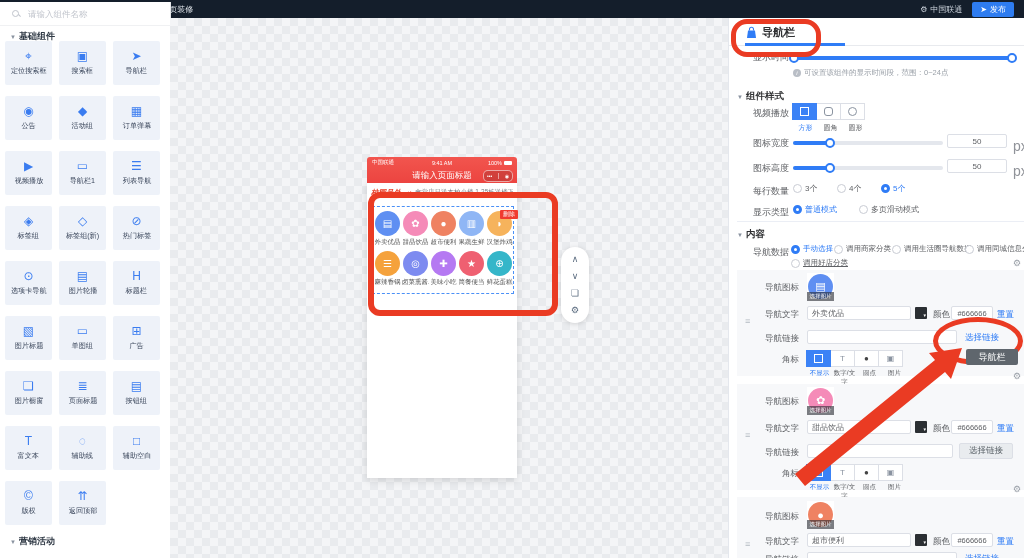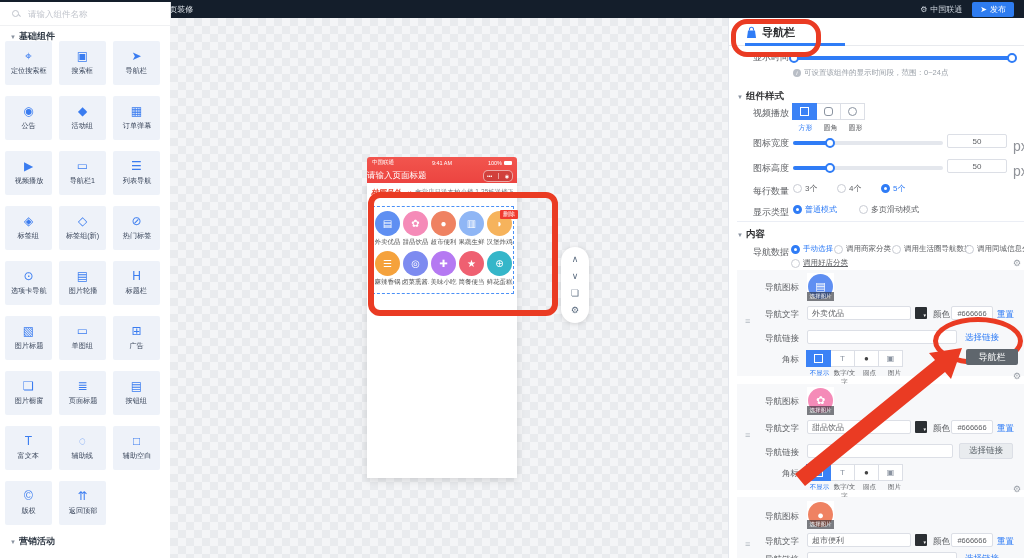--- a/index.html
+++ b/index.html
@@ -38,21 +38,21 @@
                      linear-gradient(45deg,#e9ebee 25%,transparent 25%,transparent 75%,#e9ebee 75%);
     background-size:16px 16px;background-position:0 0,8px 8px;}
 
   
   #phone-header{position:absolute;left:367px;top:157px;width:150px;height:26px;background:linear-gradient(#f2554e,#ec4440);border-radius:3px 3px 0 0;z-index:2;}
   #phone-body{position:absolute;left:367px;top:183px;width:150px;height:295px;background:#fff;box-shadow:0 2px 8px rgba(0,0,0,.14);z-index:1;}
   .statusrow{position:absolute;left:0;top:1px;width:100%;height:9px;display:flex;align-items:center;font-size:5.5px;color:#fff;padding:0 5px;box-sizing:border-box;}
   .statusrow .time{position:absolute;left:0;right:0;text-align:center;}
   .statusrow .batt{margin-left:2px;width:8px;height:4px;background:#fff;border-radius:1px;display:inline-block;}
   .titlerow{position:absolute;left:0;top:10px;width:100%;height:16px;}
-  .ptitle{position:absolute;left:0;right:0;top:3px;text-align:left;font-size:8.5px;color:#fff;}
+  .ptitle{position:absolute;left:0;right:0;top:3px;text-align:center;font-size:8.5px;color:#fff;}
   .capsule{position:absolute;right:4px;top:3px;width:28px;height:10px;border:0.5px solid rgba(255,255,255,.55);background:rgba(0,0,0,.12);border-radius:5px;display:flex;align-items:center;justify-content:space-around;color:#fff;font-size:5px;}
   .capsule .cdiv{width:1px;height:6px;background:rgba(255,255,255,.5);}
   #noticebar{position:absolute;left:371px;top:186px;width:142px;height:13px;display:flex;align-items:center;gap:3px;z-index:2;overflow:hidden;}
   #noticebar .nbadge{color:#e8402a;font-weight:bold;font-style:italic;font-size:7.5px;white-space:nowrap;}
   #noticebar .nspk{color:#e8402a;font-size:6px;}
   #noticebar .ntext{font-size:6.5px;color:#7a7f85;white-space:nowrap;}
   #navgrid-sel{position:absolute;left:372px;top:206px;width:140px;height:86px;border:1px dashed #4a90f7;background:#fff;z-index:3;}
   #delete-chip{position:absolute;left:500px;top:210px;width:18px;height:9px;background:#f03b30;color:#fff;font-size:6px;display:flex;align-items:center;justify-content:center;border-radius:1px;z-index:6;}
   #phone-grid{position:absolute;left:374px;top:211px;width:138px;display:grid;grid-template-columns:repeat(5,27px);column-gap:1px;row-gap:4px;z-index:4;}
   .pitem{display:flex;flex-direction:column;align-items:center;cursor:pointer;}

